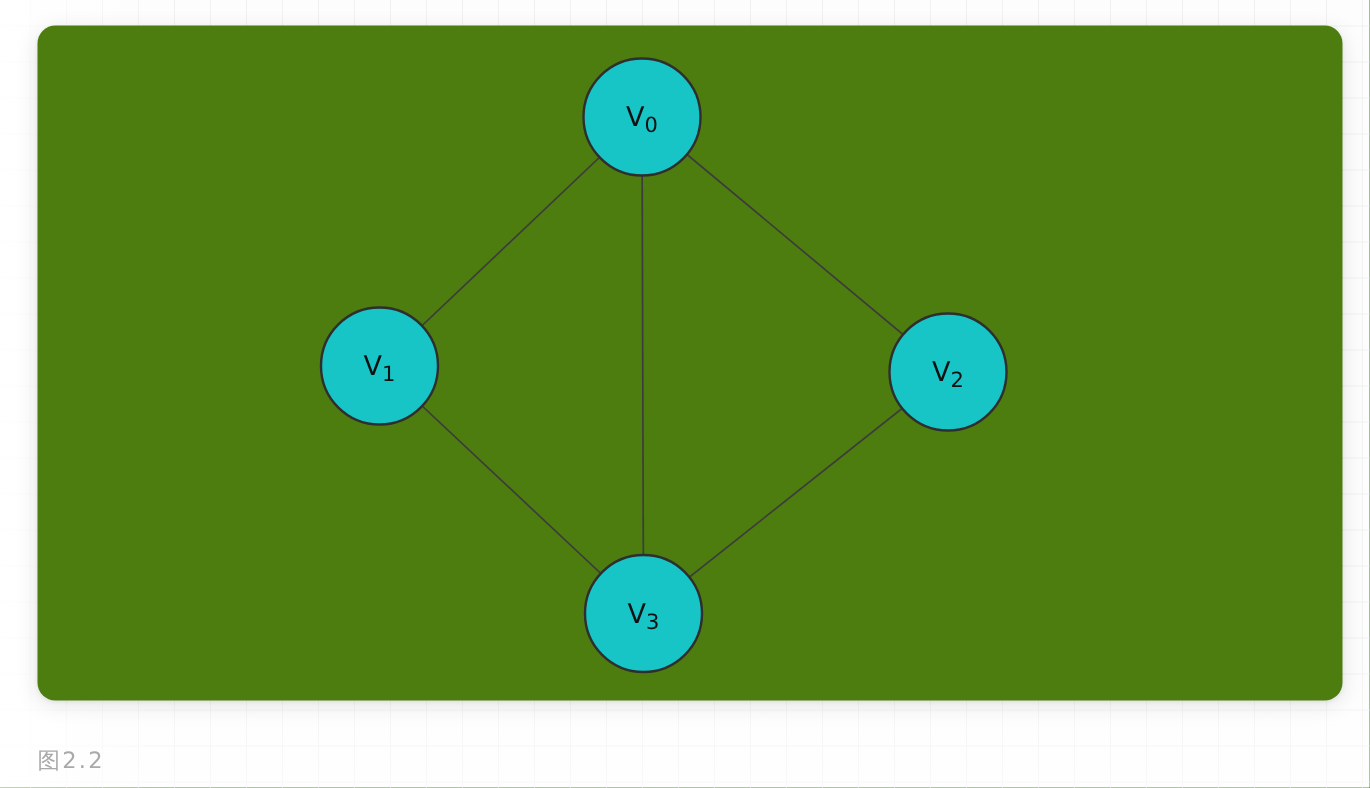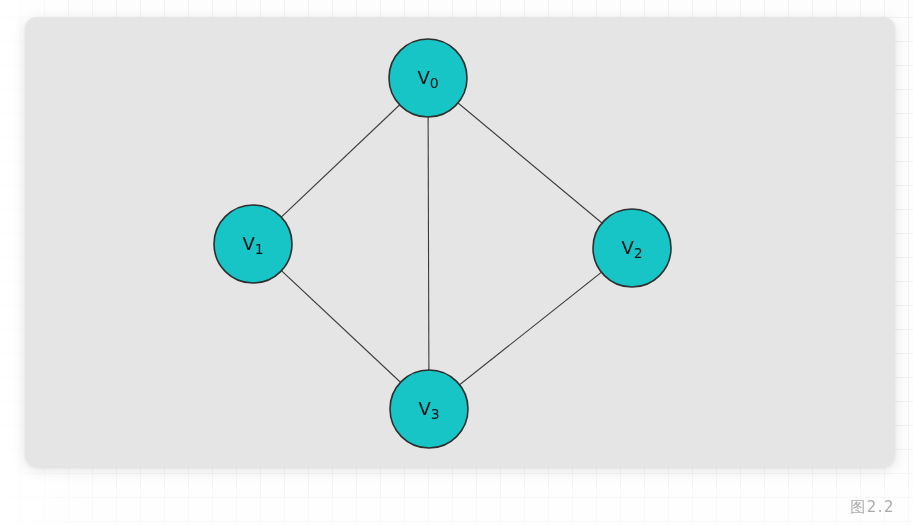--- a/index.html
+++ b/index.html
@@ -22,38 +22,38 @@
     position: absolute; inset: 0;
     background:
       linear-gradient(90deg, rgba(255,255,255,0.9), rgba(255,255,255,0) 12%),
       linear-gradient(0deg, rgba(255,255,255,0.55), rgba(255,255,255,0) 20%);
     pointer-events: none;
   }
   .figure-card {
     position: absolute;
     left: 25px; top: 17px;
     width: 870px; height: 450px;
-    background: #e5e5e5;
+    background: #4d7c0f;
     border-radius: 12px;
     box-shadow: 0 3px 14px rgba(0,0,0,0.10), 0 1px 3px rgba(0,0,0,0.06);
   }
   .graph-svg { display: block; width: 870px; height: 450px; }
   .graph-edge { stroke: #3c3c3c; stroke-width: 1.1; }
   .graph-node-circle { fill: #17c4c6; stroke: #2e2e2e; stroke-width: 1.6; }
   .graph-node-label {
     fill: #111111;
     font-family: "DejaVu Sans", "Liberation Sans", sans-serif;
     font-size: 18px;
   }
   .graph-node-label .sub { font-size: 14px; }
   .figure-caption {
     position: absolute;
     left: 25px; top: 498px;
     width: 870px;
-    text-align: right;
+    text-align: left;
     color: #a9a9a9;
     font-size: 15px;
     letter-spacing: 1.5px;
   }
 </style>
 </head>
 <body>
 
 <div class="grid-fade"></div>
 

